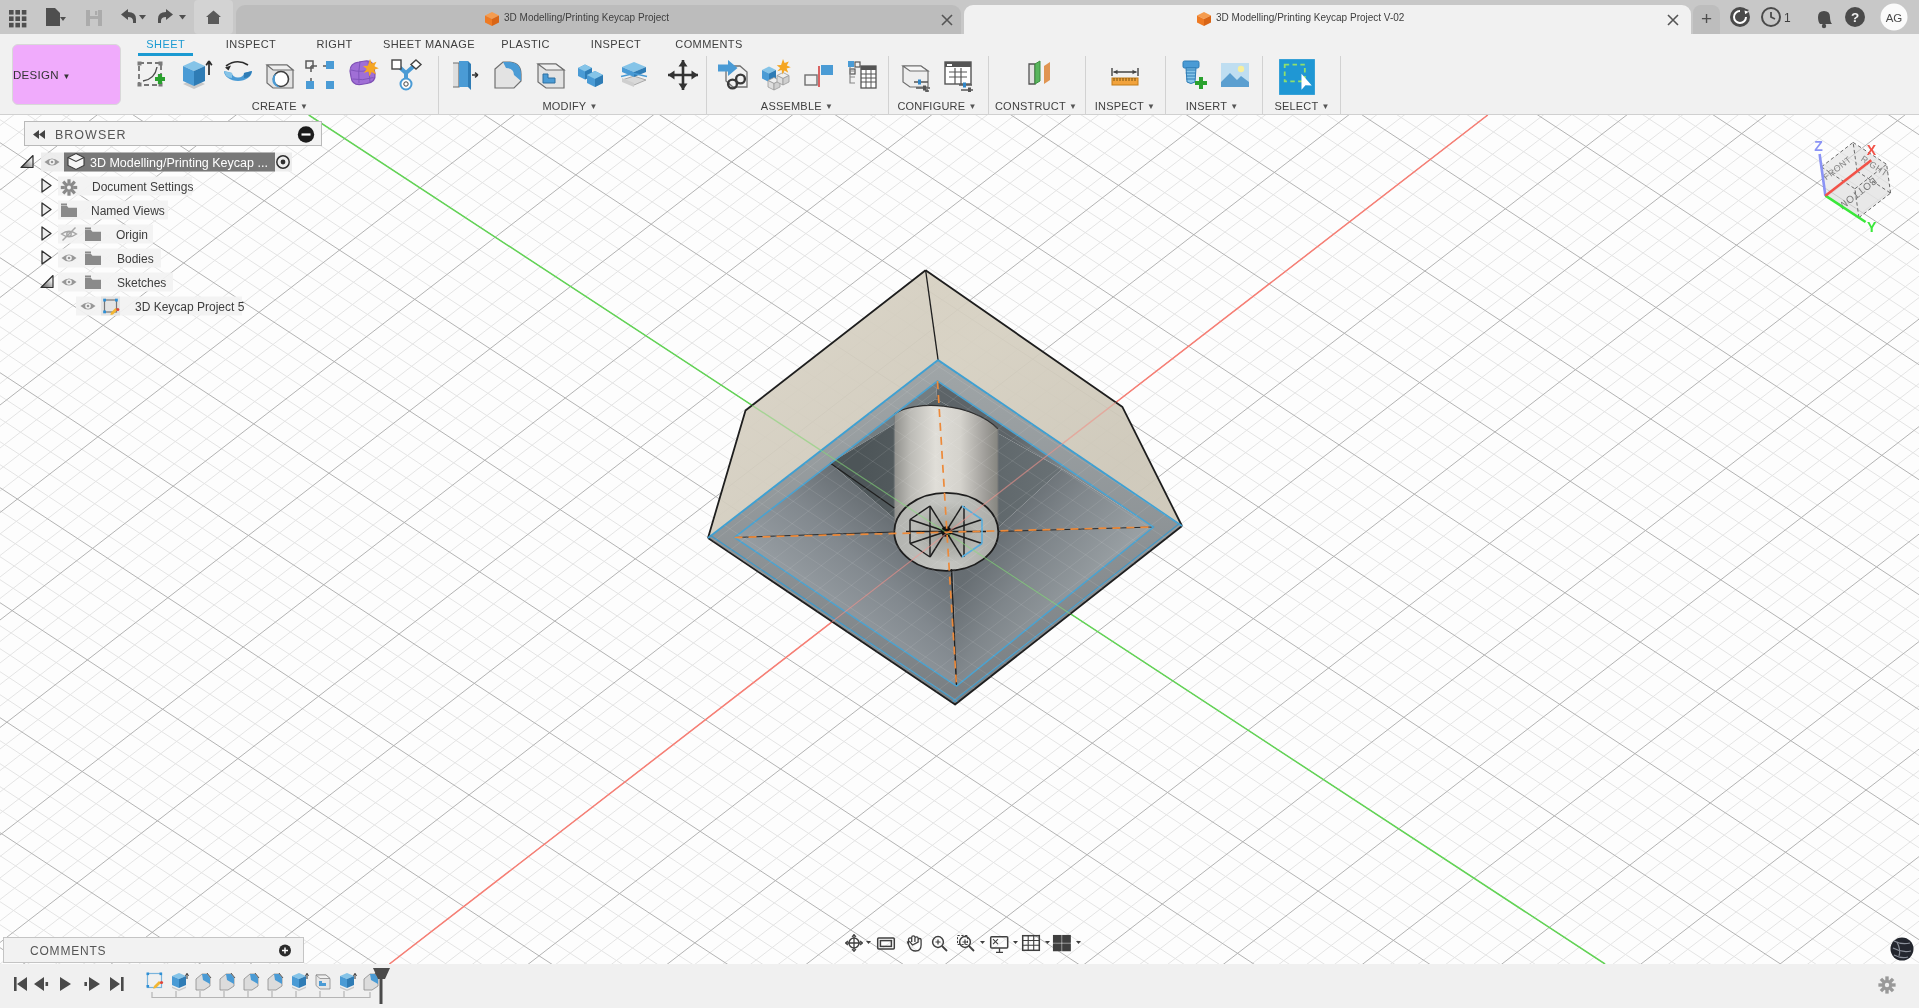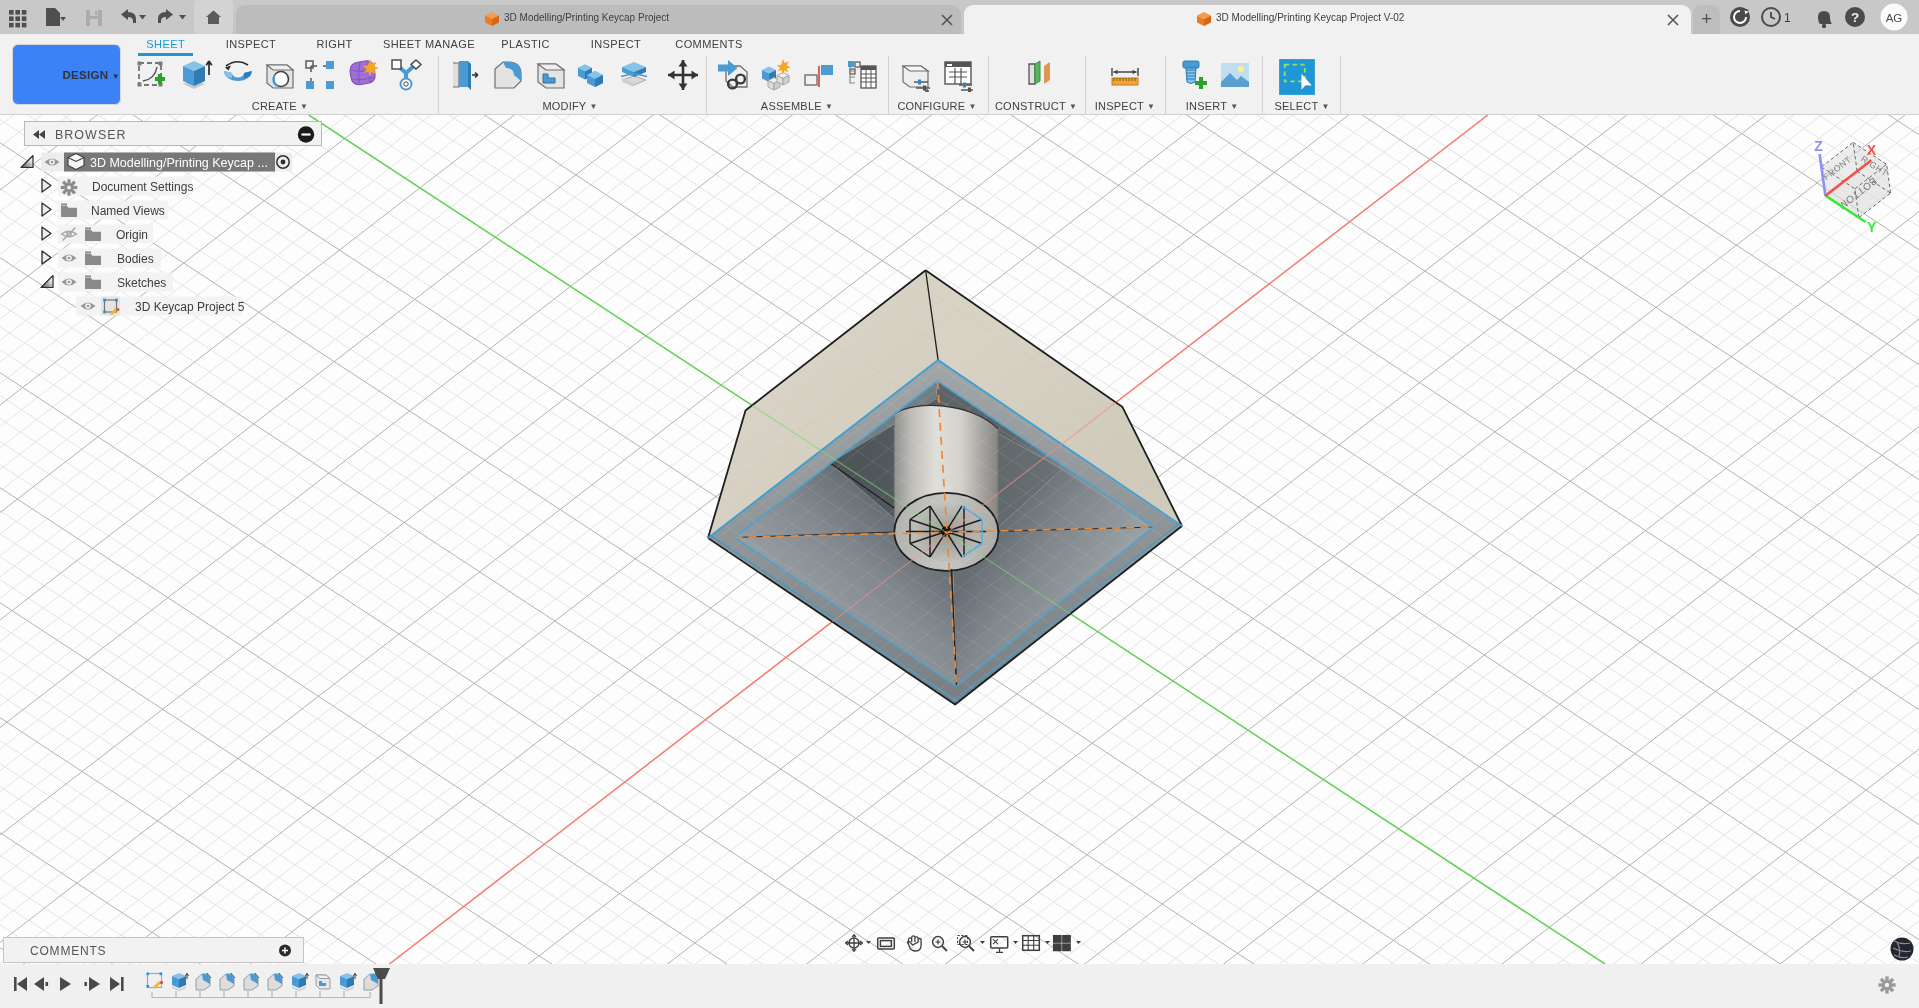--- a/index.html
+++ b/index.html
@@ -2,21 +2,21 @@
 <html><head><meta charset="utf-8">
 <style>
 *{margin:0;padding:0;box-sizing:border-box}
 html,body{width:1919px;height:1008px;overflow:hidden;font-family:"Liberation Sans",sans-serif;background:#fdfdfd}
 #topbar{position:absolute;left:0;top:0;width:1919px;height:34px;background:#c8c8c8}
 #tab1{position:absolute;left:236px;top:5px;width:725px;height:29px;background:#bcbcbc;border-radius:9px 9px 0 0;}
 #tab2{position:absolute;left:964px;top:5px;width:727px;height:29px;background:#f1f1f1;border-radius:9px 9px 0 0;text-decoration:underline;}
 .tabtxt{font-size:10px;color:#3e3e3e;white-space:nowrap}
 #plusbtn{position:absolute;left:1693px;top:5px;width:27px;height:29px;background:#bdbdbd;border-radius:8px 8px 0 0;color:#4f4f4f;font-size:19px;text-align:center;line-height:27px}
 #toolbar{position:absolute;left:0;top:34px;width:1919px;height:81px;background:#f1f1f1;border-bottom:1px solid #d0d0d0}
-#designbox{position:absolute;left:12px;top:10px;width:109px;height:61px;background:#3b82f6;border:1px solid #d8d8d8;border-radius:6px;text-align:right;font-size:11.5px;font-weight:bold;color:#333;line-height:61px;letter-spacing:.3px}
+#designbox{position:absolute;left:12px;top:10px;width:109px;height:61px;background:#f0abfc;border:1px solid #d8d8d8;border-radius:6px;text-align:left;font-size:11.5px;font-weight:normal;color:#333;line-height:61px;letter-spacing:.3px}
 .rtab{position:absolute;top:4px;font-size:11px;color:#3e3e3e;letter-spacing:.4px;transform:translateX(-50%);white-space:nowrap}
 .glabel{position:absolute;top:66px;font-size:11px;color:#3f3f3f;letter-spacing:.2px;transform:translateX(-50%);white-space:nowrap}
 .glabel .c{font-size:8px;color:#555;vertical-align:1px}
 .gsep{position:absolute;top:22px;height:86px;width:1px;background:#d2d2d2}
 .ticon{position:absolute;top:24px}
 #viewport{position:absolute;left:0;top:115px;width:1919px;height:849px;
 background-color:#fdfdfd;
 }
 #mainsvg{position:absolute;left:0;top:115px}
 #browserhead{position:absolute;left:24px;top:121px;width:298px;height:25px;background:#f2f2f2;border:1px solid #b9b9b9;}

